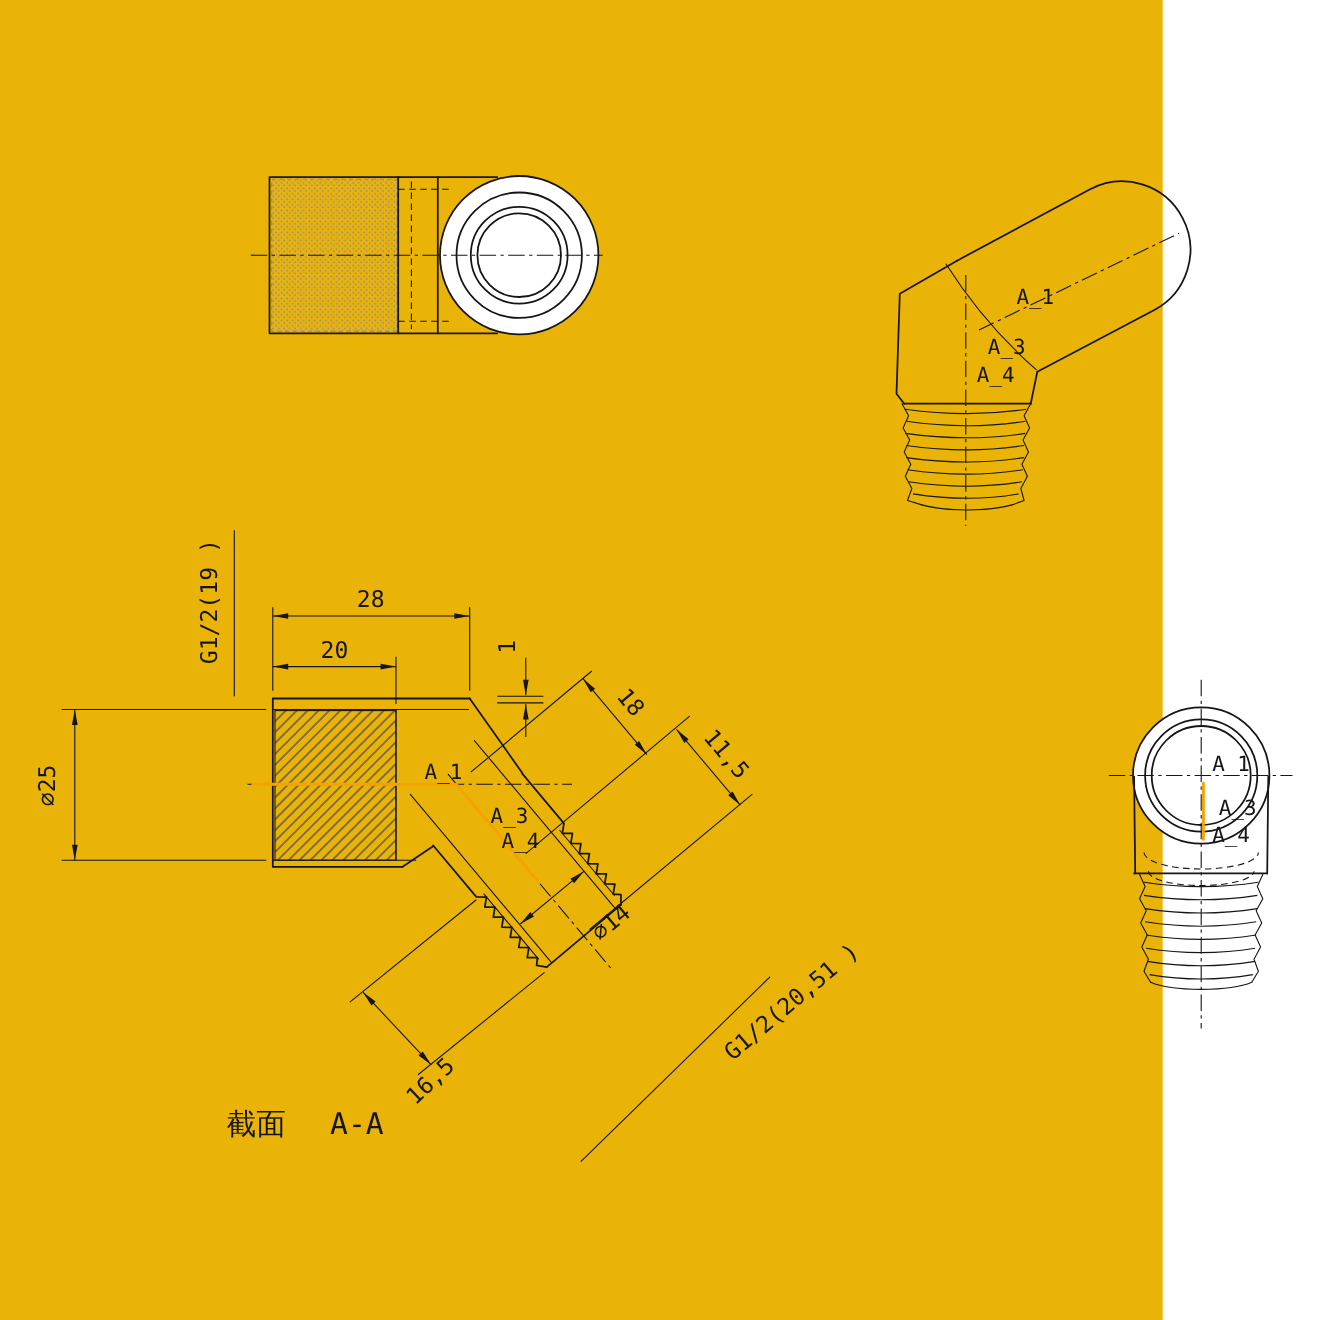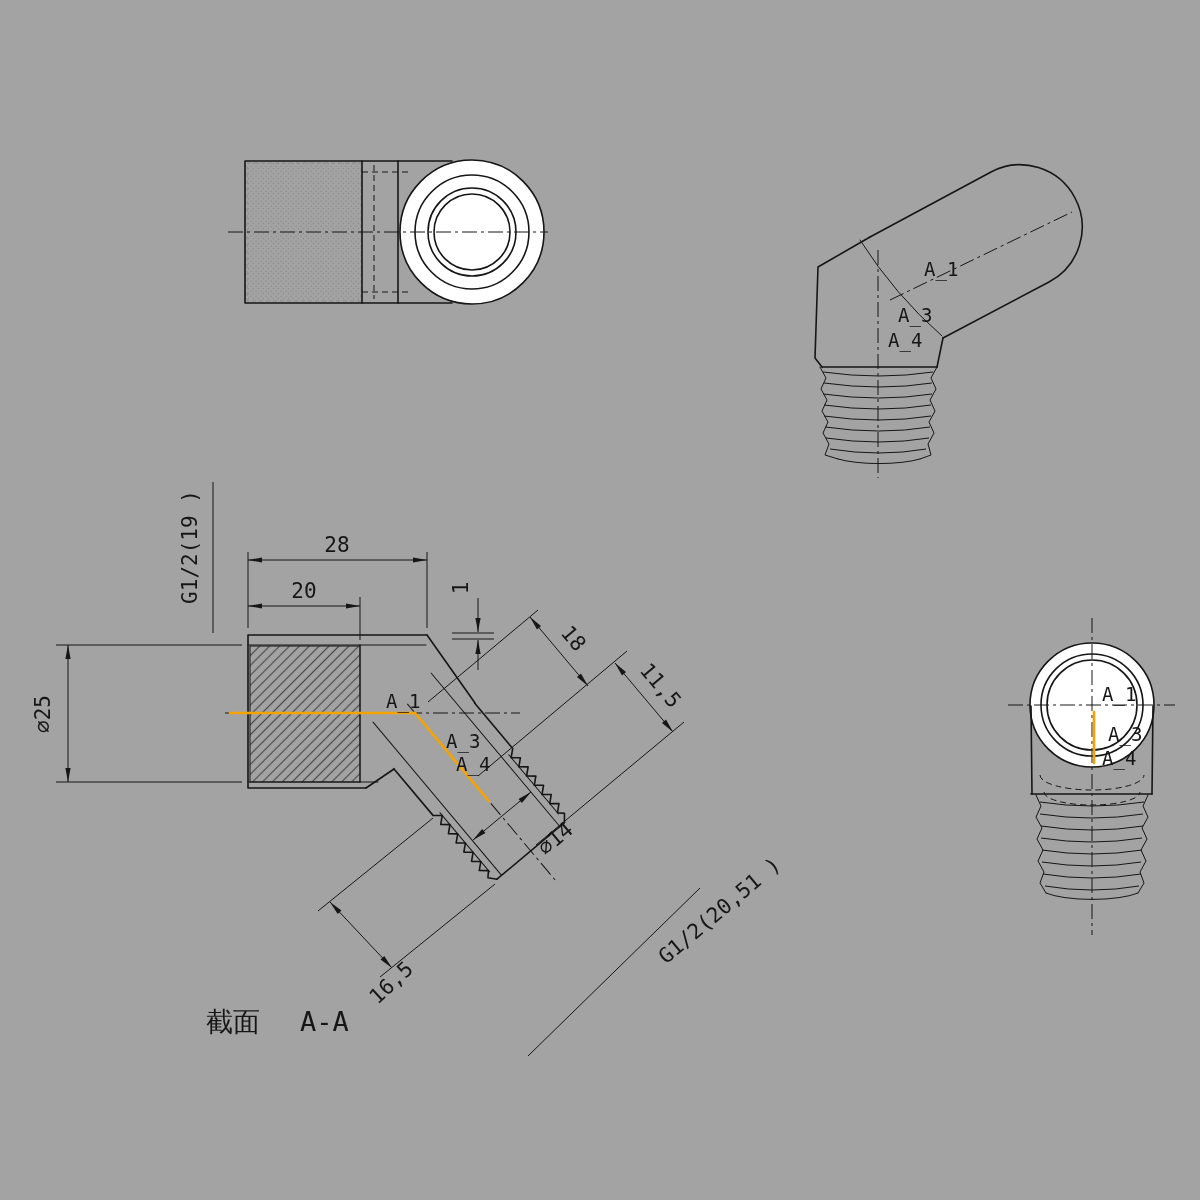--- a/index.html
+++ b/index.html
@@ -1,16 +1,16 @@
 <!DOCTYPE html>
 <html style="--line: #161616; --highlight: #F5A302; --hatch: #8c8c8c;"><head>
 <meta charset="utf-8">
 <style>
   html,body{margin:0;padding:0;background:#ffffff}
-  .canvas{width:1200px;height:1200px;position:relative;background:#a3a3a3}
+  .canvas{width:1057px;height:1200px;position:relative;background:#eab308}
   svg{display:block}
   .ol{fill:none;stroke:var(--line,#161616);stroke-width:1.6;stroke-linejoin:round;stroke-linecap:round}
   .thin{stroke-width:1}
   .cl{fill:none;stroke:var(--line,#161616);stroke-width:1;stroke-dasharray:15 4 3 4}
   .hid{fill:none;stroke:var(--line,#161616);stroke-width:1;stroke-dasharray:6 4}
   .dim{fill:none;stroke:var(--line,#161616);stroke-width:1}
   .arr{marker-start:url(#ah);marker-end:url(#ah)}
   .arrE{marker-end:url(#ah)}
   .arrS{marker-start:url(#ah)}
   .hl{fill:none;stroke:var(--highlight,#F5A302);stroke-width:2.6;stroke-linecap:round}

